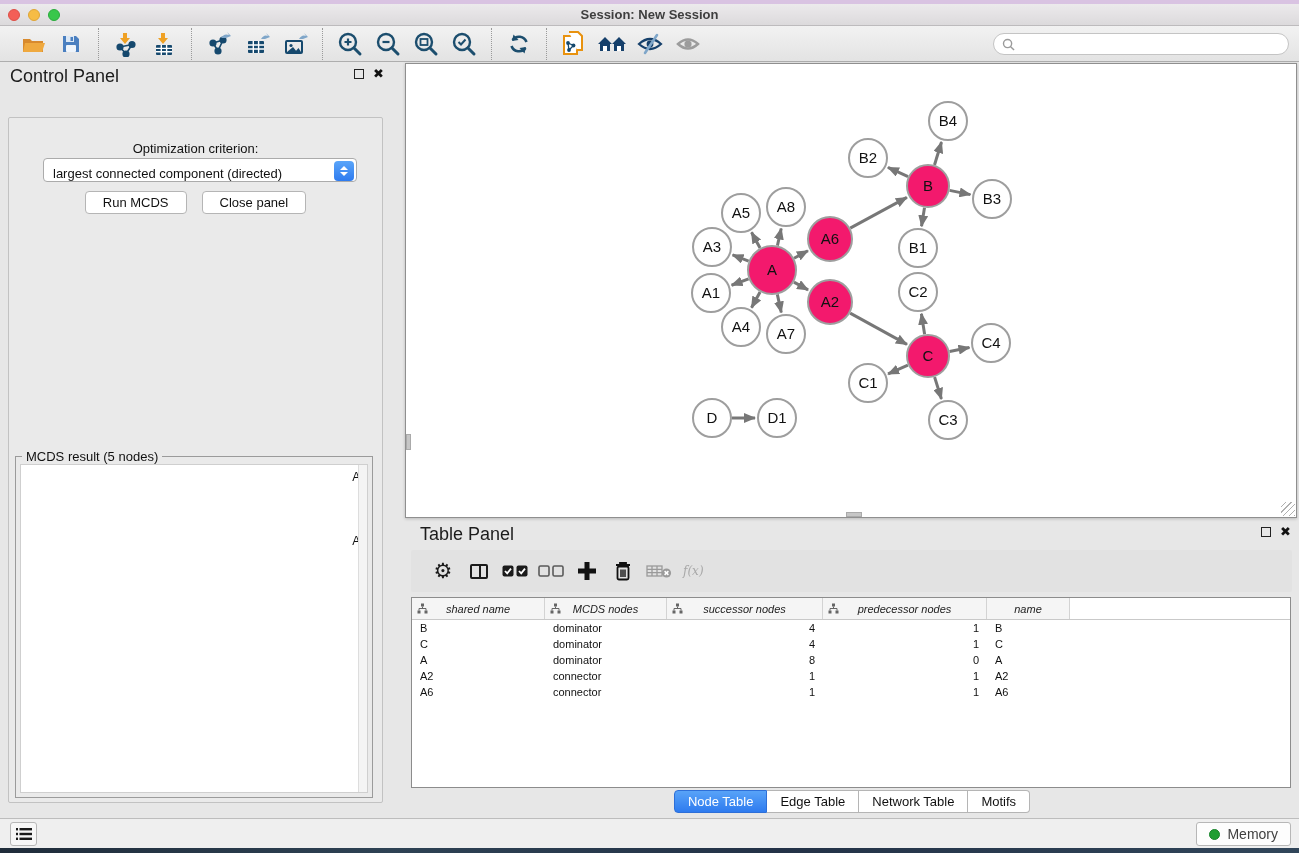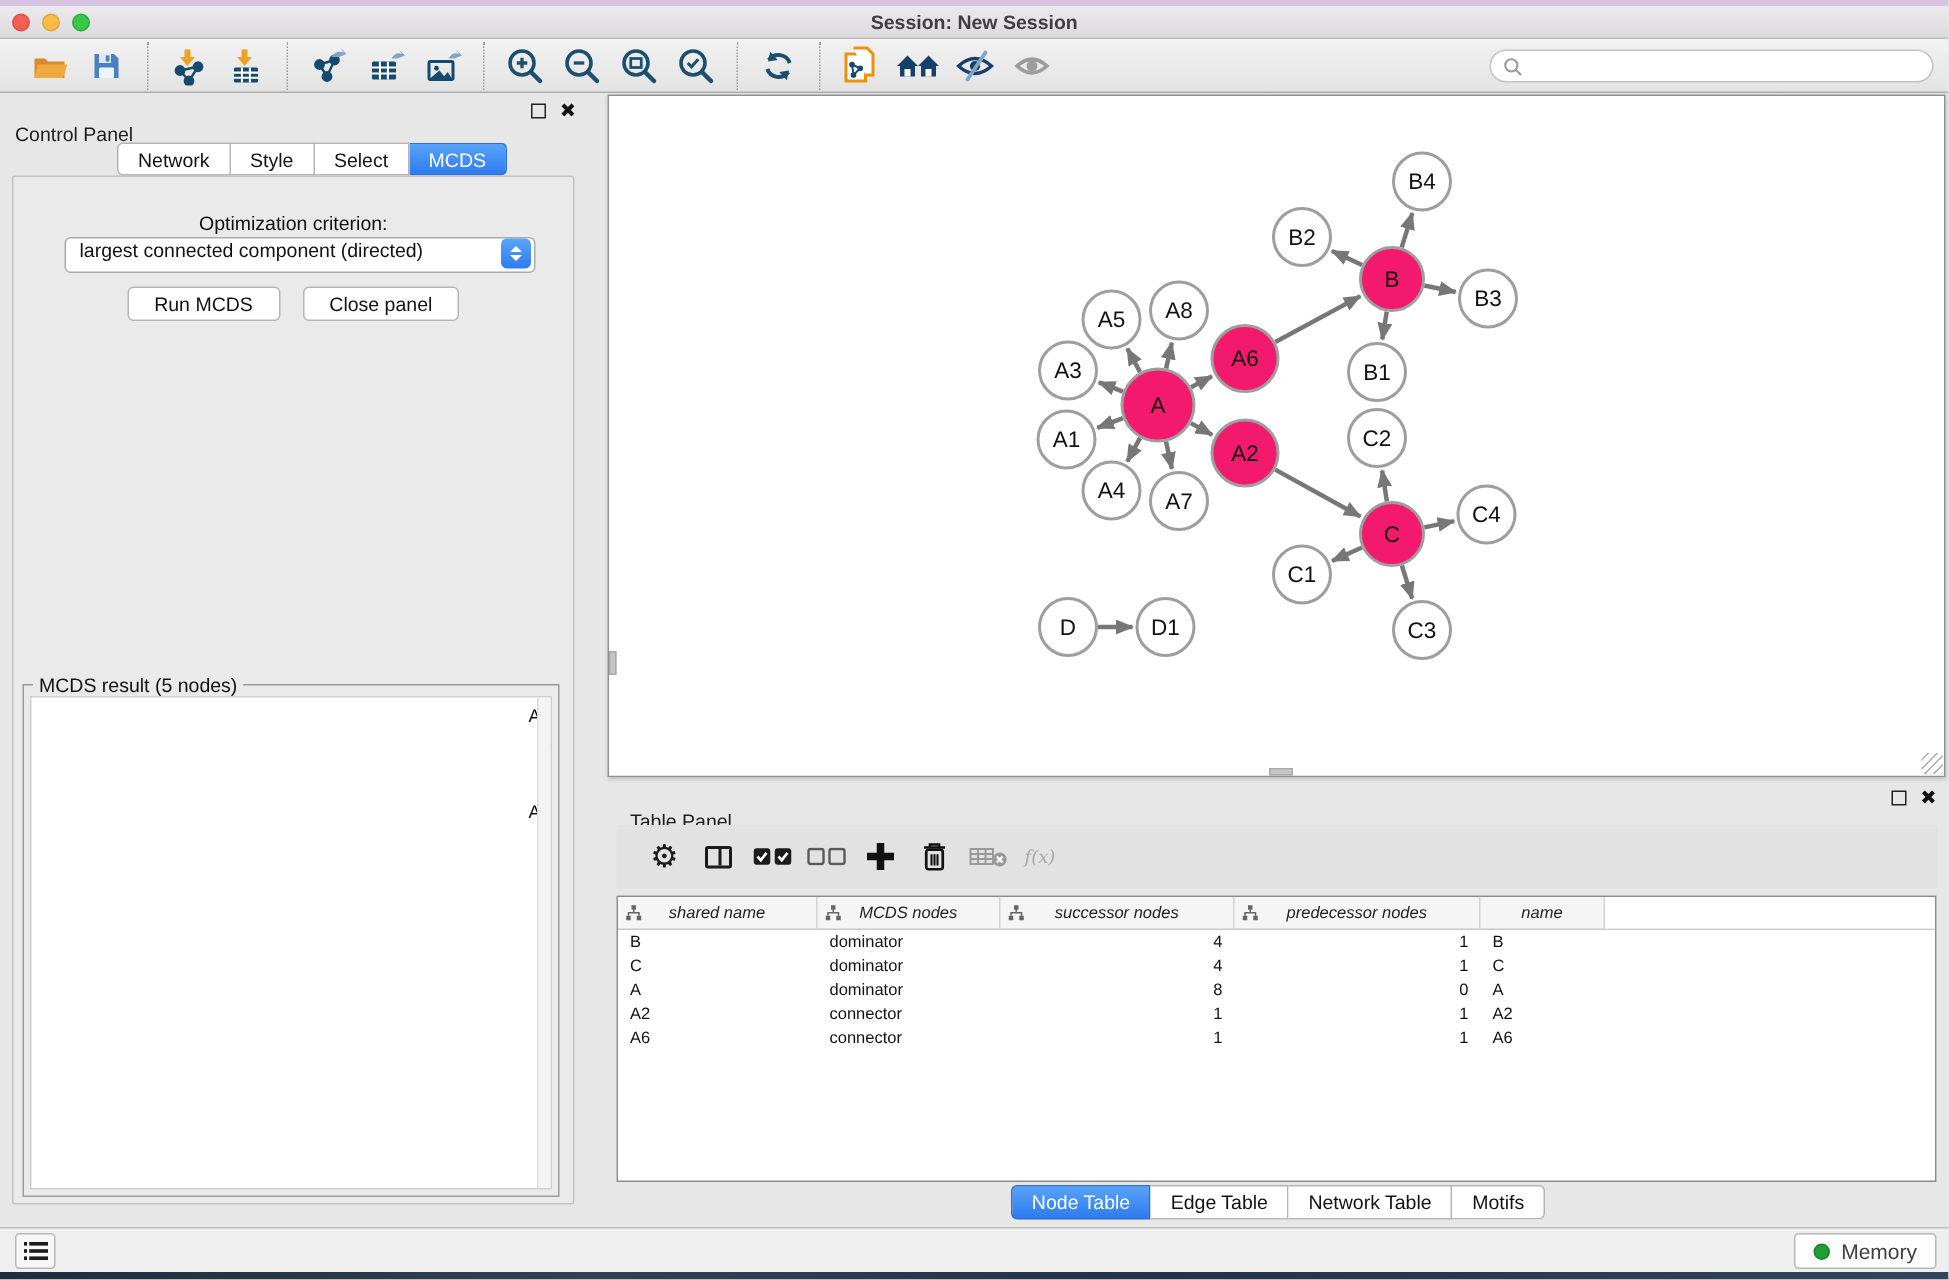--- a/index.html
+++ b/index.html
@@ -30,37 +30,37 @@
   .tsep { width:1px; height:32px; border-left:1px dotted #9a9a9a; margin:0 8px; }
   #search-wrap { position:absolute; right:10px; top:7px; width:296px; height:22px;
     background:#fff; border:1px solid #c4c4c4; border-radius:11px; display:flex; align-items:center; padding-left:8px; }
   #search-input { border:none; outline:none; flex:1; height:18px; font-size:12px; background:transparent; }
 
   
   #main { position:absolute; left:0; top:62px; width:1299px; height:756px; background:#e7e7e7; }
 
   
   #control-panel { position:absolute; left:0; top:0; width:392px; height:756px; }
-  .panel-head { position:absolute; left:10px; top:20px; font-size:13px; color:#1c1c1c; }
+  .panel-head { position:absolute; left:10px; top:4px; font-size:18px; color:#1c1c1c; }
   .panel-ctrls { position:absolute; right:8px; top:7px; display:flex; gap:9px; align-items:center; }
   .float-box { width:10px; height:10px; border:1.5px solid #222; display:inline-block; }
   .close-x { font-size:13px; color:#111; line-height:10px; }
 
   #cp-tabs { position:absolute; left:78px; top:33px; display:flex; z-index:2; }
   .tab { height:22px; padding:0 13px; background:#fff; border:1px solid #b5b5b5; border-left:none;
     font-size:13px; color:#111; display:flex; align-items:center; }
   .tab:first-child { border-left:1px solid #b5b5b5; border-radius:4px 0 0 4px; }
   .tab:last-child { border-radius:0 4px 4px 0; }
   .tab.active { background:linear-gradient(#58a3f8,#2e7bef); border-color:#2d6fd8; color:#fff; }
 
   #cp-content { position:absolute; left:8px; right:9px; top:55px; bottom:15px;
     background:#eaeaea; border:1px solid #c2c2c2; border-radius:2px; }
   #opt-label { position:absolute; left:0; right:0; top:23px; text-align:center; font-size:13px; color:#111; }
   #criterion { position:absolute; left:34px; top:40px; width:314px; height:24px; background:#fff;
-    border:1px solid #ababab; border-radius:4px; display:flex; align-items:flex-start; }
+    border:1px solid #ababab; border-radius:4px; display:flex; align-items:flex-end; }
   #criterion .val { flex:1; font-size:13px; color:#111; padding-left:9px; white-space:nowrap; }
   #criterion .stepper { width:20px; height:20px; margin-right:2px; border-radius:4px;
     background:linear-gradient(#5aa5f9,#2e7bef); display:flex; flex-direction:column;
     align-items:center; justify-content:center; gap:2px; }
   .chev-up { width:0; height:0; border-left:4px solid transparent; border-right:4px solid transparent; border-bottom:4px solid #fff; }
   .chev-dn { width:0; height:0; border-left:4px solid transparent; border-right:4px solid transparent; border-top:4px solid #fff; }
   #cp-buttons { position:absolute; left:0; right:0; top:73px; display:flex; justify-content:center; gap:15px; }
   .btn { height:23px; padding:0 17px; background:#fff; border:1px solid #b5b5b5; border-radius:4px;
     font-size:13px; color:#111; display:flex; align-items:center; }
 
@@ -293,26 +293,20 @@
   </div>
 
   <div id="main">
 
     <div id="control-panel">
       <span class="panel-head">Control Panel</span>
       <span class="panel-ctrls">
         <span class="float-box"></span>
         <span class="close-x">✖</span>
       </span>
-      <div id="cp-tabs">
-          <div class="tab">Network</div>
-          <div class="tab">Style</div>
-          <div class="tab">Select</div>
-          <div class="tab active">MCDS</div>
-        </div>
       <div id="cp-content">
         <div id="opt-label">Optimization criterion:</div>
         <div id="criterion">
           <span class="val">largest connected component (directed)</span>
           <span class="stepper">
             <span class="chev-up"></span>
               <span class="chev-dn"></span>
           </span>
         </div>
         <div id="cp-buttons">

